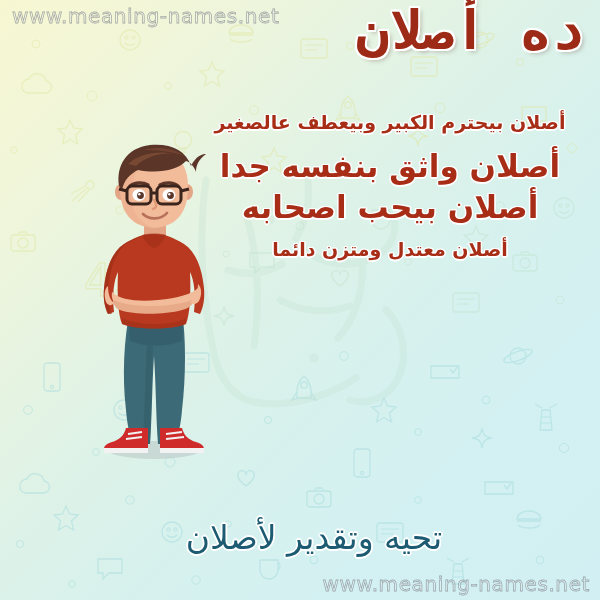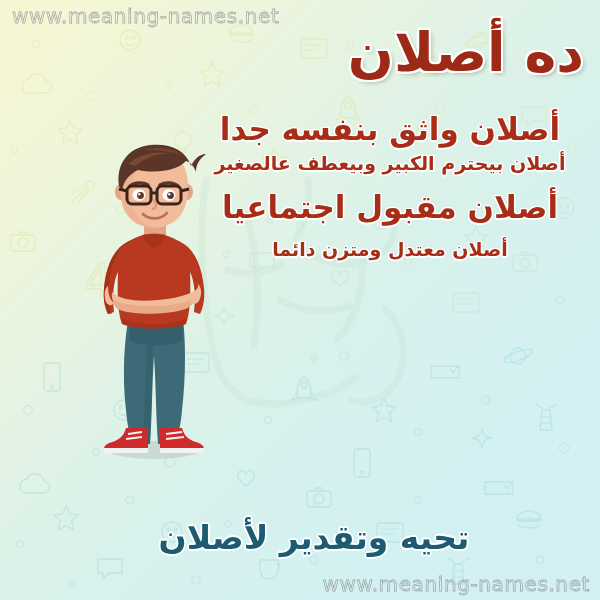--- a/index.html
+++ b/index.html
@@ -58,32 +58,33 @@
     white-space: nowrap;
     user-select: none;
   }
   .watermark.top    { left: 12px;  top: 4px; }
   .watermark.bottom { right: 10px; bottom: 4px; }
 
   
   .title {
     position: absolute;
     right: 16px;
-    top: 26px;
+    top: 8px;
     font-size: 54px;
     font-weight: 700;
     color: #9d2a16;
     line-height: 1;
     white-space: nowrap;
     text-shadow:
        2px  0   0 #ffffff,  -2px  0   0 #ffffff,
        0    2px 0 #ffffff,   0   -2px 0 #ffffff,
        1.6px 1.6px 0 #ffffff, -1.6px 1.6px 0 #ffffff,
        1.6px -1.6px 0 #ffffff, -1.6px -1.6px 0 #ffffff,
        3px 3px 4px rgba(90,60,50,.30);
+    font-family: Liberation Mono, monospace;
   }
 
   
   .lines {
     position: absolute;
     right: 10px;
     top: 112px;
     width: 400px;
     text-align: center;
   }
@@ -101,21 +102,21 @@
   .line.small { font-size: 19px; font-weight: 600; margin-bottom: 16px; }
   .line.small:last-child { margin-bottom: 0; margin-top: 14px; }
 
   
   .salute {
     position: absolute;
     left: 0; right: 0;
     top: 518px;
     text-align: center;
     font-size: 33px;
-    font-weight: 700;
+    font-weight: 400;
     color: #1c5b72;
     white-space: nowrap;
     text-shadow:
        1.8px 0 0 #fff, -1.8px 0 0 #fff,
        0 1.8px 0 #fff, 0 -1.8px 0 #fff,
        1.3px 1.3px 0 #fff, -1.3px 1.3px 0 #fff,
        1.3px -1.3px 0 #fff, -1.3px -1.3px 0 #fff;
     padding-left: 28px;
   }
 
@@ -315,23 +316,23 @@
         <circle cx="164" cy="208" r="4.5"></circle>
       </g>
     </svg>
   </div>
 
   <div class="watermark top">www.meaning-names.net</div>
 
   <div class="title">ده أصلان</div>
 
   <div class="lines">
+    <div class="line small">أصلان بيحترم الكبير وبيعطف عالصغير</div>
     <div class="line big">أصلان واثق بنفسه جدا</div>
-    <div class="line small">أصلان بيحترم الكبير وبيعطف عالصغير</div>
-    <div class="line big">أصلان مقبول اجتماعيا</div>
+    <div class="line big">أصلان بيحب اصحابه</div>
     <div class="line small">أصلان معتدل ومتزن دائما</div>
   </div>
 
   <div class="salute">تحيه وتقدير لأصلان</div>
 
   <div class="character">
     <svg viewBox="0 0 136 330" xmlns="http://www.w3.org/2000/svg" aria-hidden="true">
 
       <ellipse cx="68" cy="308" rx="46" ry="9" fill="#b9c5c3" opacity=".55"></ellipse>
 

